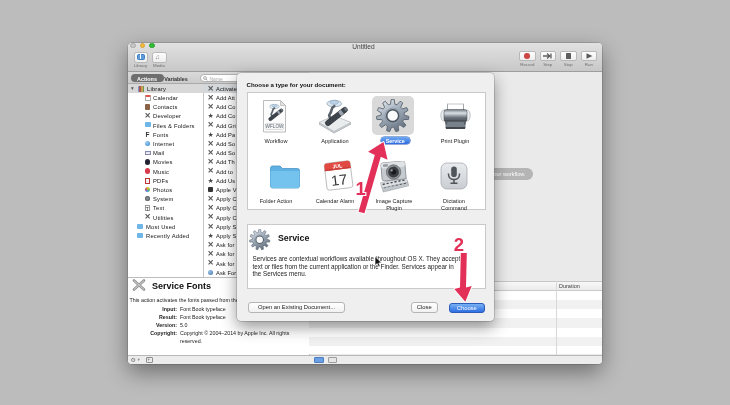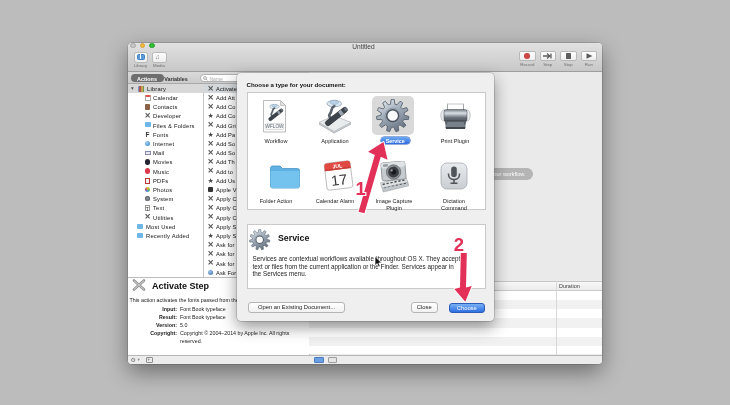--- a/index.html
+++ b/index.html
@@ -137,21 +137,21 @@
 <svg class="abs" style="left:131px;top:277.5px" width="16" height="14" viewBox="0 0 16 14">
 <g stroke="#8e8e8e" stroke-width="2.6" stroke-linecap="round">
         <path d="M3 2.5 L13 11.5"></path>
         <path d="M13 2.5 L3 11.5"></path>
       </g>
 <g stroke="#c8c8c8" stroke-width="1.2" stroke-linecap="round">
         <path d="M3.4 2.9 L12.6 11.1"></path>
         <path d="M12.6 2.9 L3.4 11.1"></path>
       </g>
     </svg>
-<div class="lbl" style="left:152px;top:280.8px;font-size:9px;font-weight:bold;color:#0f0f0f">Activate Step</div>
+<div class="lbl" style="left:152px;top:280.8px;font-size:9px;font-weight:bold;color:#0f0f0f">Service Fonts</div>
 <div class="lbl" style="left:129.5px;top:297.1px;font-size:5.3px;color:#1a1a1a">This action activates the fonts passed from the previous act</div>
 <div class="lbl" style="left:100px;top:305.6px;width:77px;text-align:right;font-size:5.3px;font-weight:bold;color:#1a1a1a">Input:</div>
 <div class="lbl" style="left:180px;top:305.6px;font-size:5.3px;color:#1a1a1a">Font Book typeface</div>
 <div class="lbl" style="left:100px;top:313.8px;width:77px;text-align:right;font-size:5.3px;font-weight:bold;color:#1a1a1a">Result:</div>
 <div class="lbl" style="left:180px;top:313.8px;font-size:5.3px;color:#1a1a1a">Font Book typeface</div>
 <div class="lbl" style="left:100px;top:322.0px;width:77px;text-align:right;font-size:5.3px;font-weight:bold;color:#1a1a1a">Version:</div>
 <div class="lbl" style="left:180px;top:322.0px;font-size:5.3px;color:#1a1a1a">5.0</div>
 <div class="lbl" style="left:100px;top:330.2px;width:77px;text-align:right;font-size:5.3px;font-weight:bold;color:#1a1a1a">Copyright:</div>
 <div class="lbl" style="left:180px;top:330.2px;font-size:5.3px;color:#1a1a1a">Copyright © 2004–2014 by Apple Inc. All rights</div>
 <div class="lbl" style="left:180px;top:337.8px;font-size:5.3px;color:#1a1a1a">reserved.</div>

